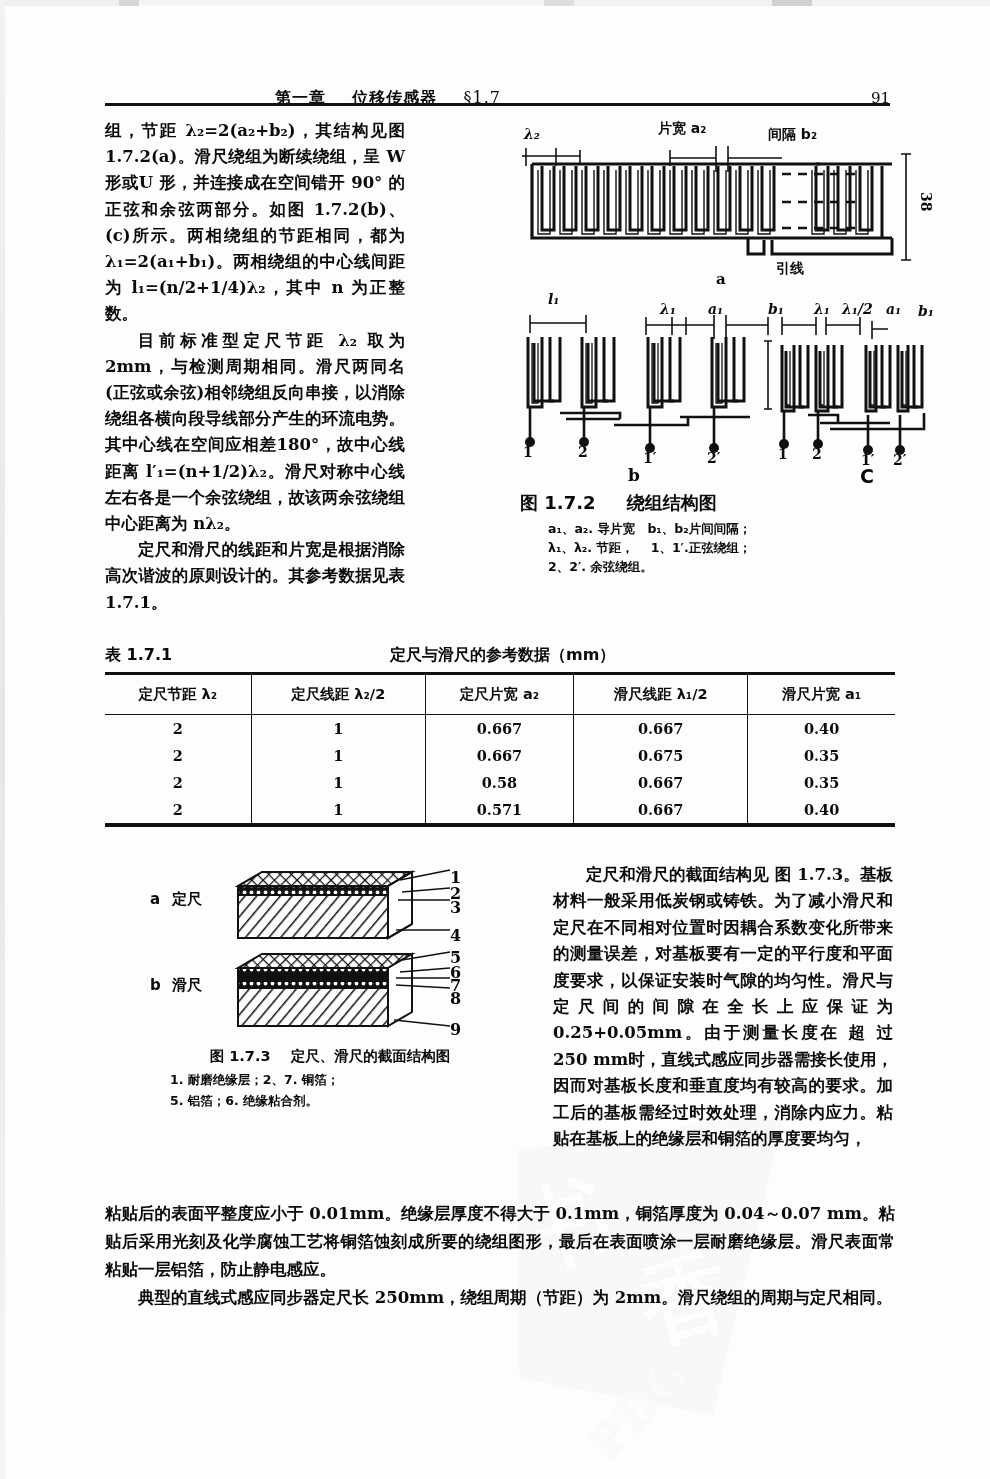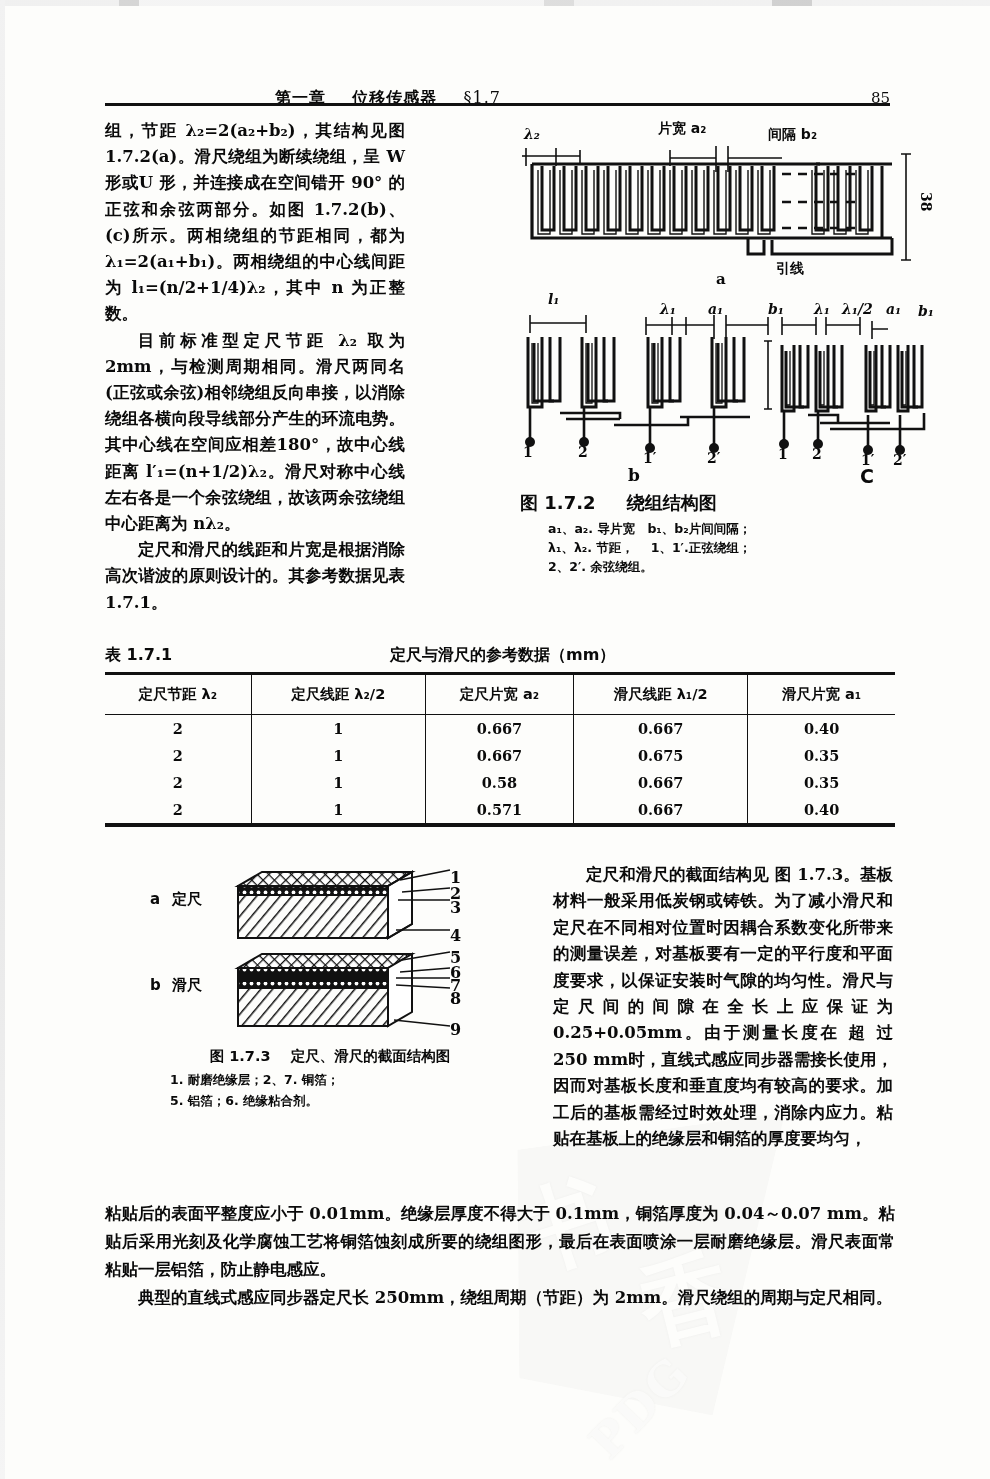--- a/index.html
+++ b/index.html
@@ -189,21 +189,21 @@
 
   <div class="runhead">
     <div class="runhead-title">
       <span>第一章</span>
       &nbsp;&nbsp;
       <span>位移传感器</span>
       &nbsp;&nbsp;
       <span class="sec">§1.7</span>
     </div>
     <div class="spacer"></div>
-    <div class="runhead-page">85</div>
+    <div class="runhead-page">91</div>
   </div>
   <div class="rule"></div>
 
   <div class="col-left">
     <p>组，节距 λ₂=2(a₂+b₂)，其结构见图 1.7.2(a)。滑尺绕组为断续绕组，呈 W 形或U 形，并连接成在空间错开 90° 的正弦和余弦两部分。如图 1.7.2(b)、(c)所示。两相绕组的节距相同，都为 λ₁=2(a₁+b₁)。两相绕组的中心线间距为 l₁=(n/2+1/4)λ₂，其中 n 为正整数。</p>
     <p class="ind">目前标准型定尺节距 λ₂ 取为2mm，与检测周期相同。滑尺两同名(正弦或余弦)相邻绕组反向串接，以消除绕组各横向段导线部分产生的环流电势。其中心线在空间应相差180°，故中心线距离 l′₁=(n+1/2)λ₂。滑尺对称中心线左右各是一个余弦绕组，故该两余弦绕组中心距离为 nλ₂。</p>
     <p class="ind">定尺和滑尺的线距和片宽是根据消除高次谐波的原则设计的。其参考数据见表1.7.1。</p>
   </div>
 
   <div class="fig-col">

